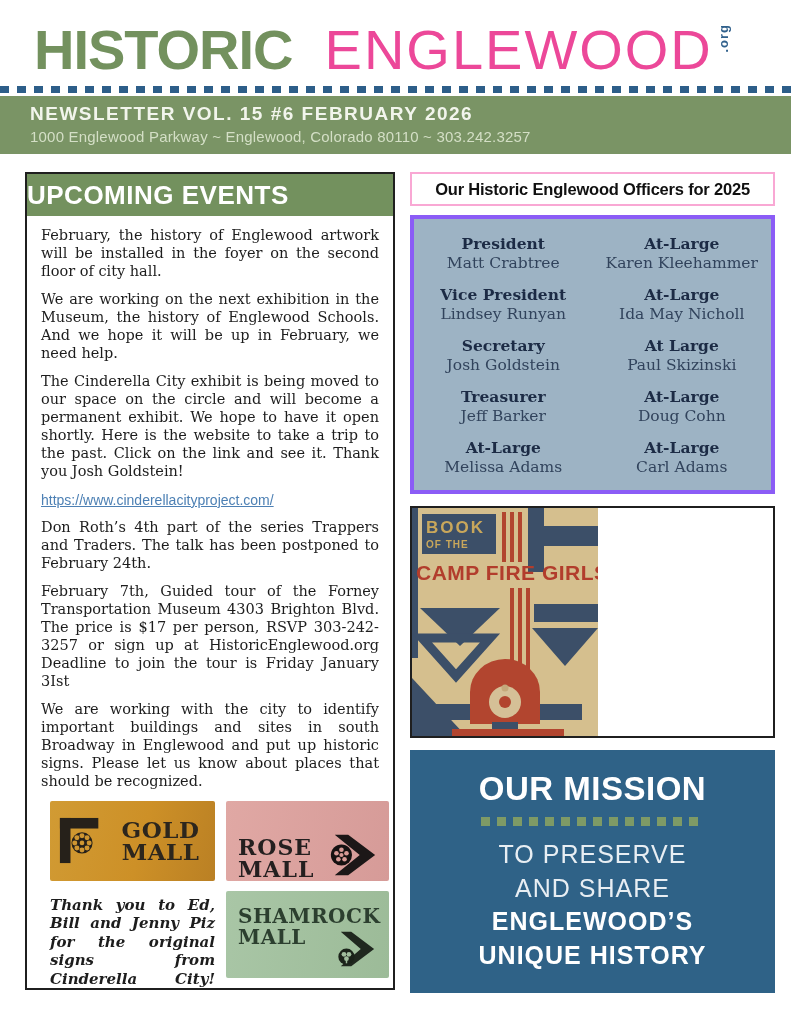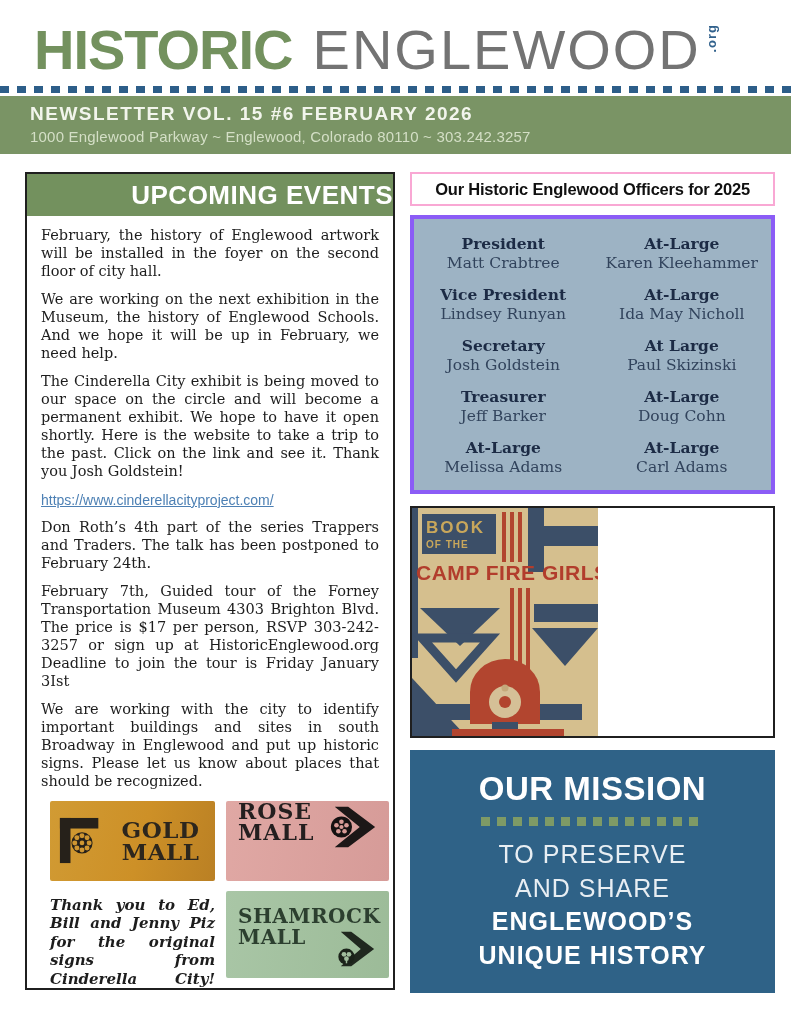--- a/index.html
+++ b/index.html
@@ -3,48 +3,48 @@
 <meta charset="utf-8">
 <style>
   * { margin:0; padding:0; box-sizing:border-box; }
   html,body { background:#ffffff; }
   body { width:791px; height:1024px; font-family:"Liberation Sans", sans-serif; position:relative; overflow:hidden; }
   .page { width:791px; height:1024px; background:#fff; overflow:hidden; }
 
   
   .masthead { height:86px; padding:24px 0 0 34px; display:flex; align-items:flex-start; }
   .logo-primary { font-size:56px; font-weight:700; color:#73915e; line-height:0.92; letter-spacing:-1px; }
-  .logo-secondary { font-size:56px; font-weight:400; color:#737373; line-height:0.92; margin-left:20px; letter-spacing:2px; }
+  .logo-secondary { font-size:56px; font-weight:400; color:#ec4899; line-height:0.92; margin-left:32px; letter-spacing:2px; }
   .logo-suffix { writing-mode:vertical-rl; transform:rotate(180deg); font-size:13px; font-weight:700; color:#31618c; letter-spacing:1px; margin-left:3px; padding-top:2px; }
 
   .dotted-border { height:10px; background:repeating-linear-gradient(90deg,#2d5e89 0 9px,#ffffff 9px 17px); border-bottom:3px solid #fff; }
 
   .green-band { height:58px; background:#7a9465; padding:7px 0 0 30px; }
   .band-title { font-size:19px; font-weight:700; letter-spacing:1.5px; color:#f2f5ec; }
   .band-address { font-size:15px; color:#d4dfc6; letter-spacing:0.2px; margin-top:3px; }
 
   
   .content { display:flex; gap:15px; margin:18px 16px 0 25px; }
   .left-col { width:370px; height:818px; border:2px solid #1f1f1f; background:#fff; overflow:hidden; }
   .right-col { width:365px; display:flex; flex-direction:column; }
 
   
-  .events-header { background:#73915e; height:42px; display:flex; align-items:center; justify-content:flex-end; }
+  .events-header { background:#73915e; height:42px; display:flex; align-items:center; justify-content:flex-start; }
   .events-header span { color:#ffffff; font-weight:700; font-size:26px; letter-spacing:0.5px; }
   .events-body { padding:11px 14px 0 14px; font-family:"DejaVu Serif", serif; font-size:14.5px; line-height:1.24; color:#1d1d1d; text-align:justify; }
   .events-body p { margin:0 0 10px 0; }
   .events-link { display:inline-block; font-family:"Liberation Sans", sans-serif; font-size:14px; color:#4d80b4; text-decoration:underline; margin:1px 0 10px 0; cursor:pointer; }
 
   
   .signs-grid { margin:4px 0 0 9px; display:grid; grid-template-columns:165px 163px; column-gap:11px; row-gap:10px; }
   .sign { position:relative; border-radius:2px; }
   .sign-gold { height:80px; background:linear-gradient(105deg,#d19b34,#cd9027 55%,#ba8024); display:flex; align-items:center; }
   .sign-gold svg { width:48px; height:58px; margin-left:8px; flex:none; }
   .gold-text { flex:1; text-align:center; font-weight:700; font-size:23px; line-height:0.95; color:#2c261d; letter-spacing:0.5px; }
-  .sign-rose { height:80px; background:linear-gradient(100deg,#e0a8a4,#d69b98); display:flex; align-items:flex-start; justify-content:space-between; padding:0 10px 0 12px; }
+  .sign-rose { height:80px; background:linear-gradient(100deg,#e0a8a4,#d69b98); display:flex; align-items:flex-end; justify-content:space-between; padding:0 10px 0 12px; }
   .rose-text { font-weight:700; font-size:22px; line-height:0.98; color:#241f1f; letter-spacing:1px; }
   .sign-rose svg { width:52px; height:52px; }
   .sign-shamrock { height:87px; background:linear-gradient(100deg,#a9c6a6,#9cbb98); padding:15px 10px 0 12px; }
   .sham-text { font-weight:700; font-size:20px; line-height:1.05; color:#2c3f2f; letter-spacing:0.5px; }
   .sign-shamrock svg { position:absolute; right:12px; bottom:8px; width:42px; height:42px; }
   .thanks { font-family:"DejaVu Serif", serif; font-style:italic; font-weight:700; font-size:15px; line-height:1.24; color:#1d1d1d; padding-top:5px; }
 
   
   .officers-title-box { border:2px solid #f9a8d4; height:34px; background:#fff; display:flex; align-items:center; justify-content:center; margin-bottom:9px; }
   .officers-title-box span { font-weight:700; font-size:16.5px; color:#101010; letter-spacing:-0.2px; }

